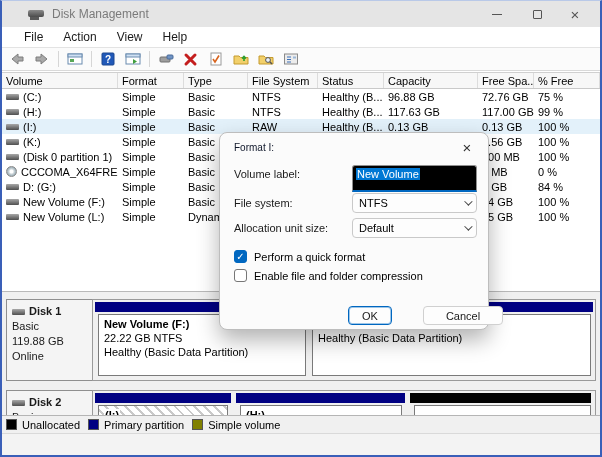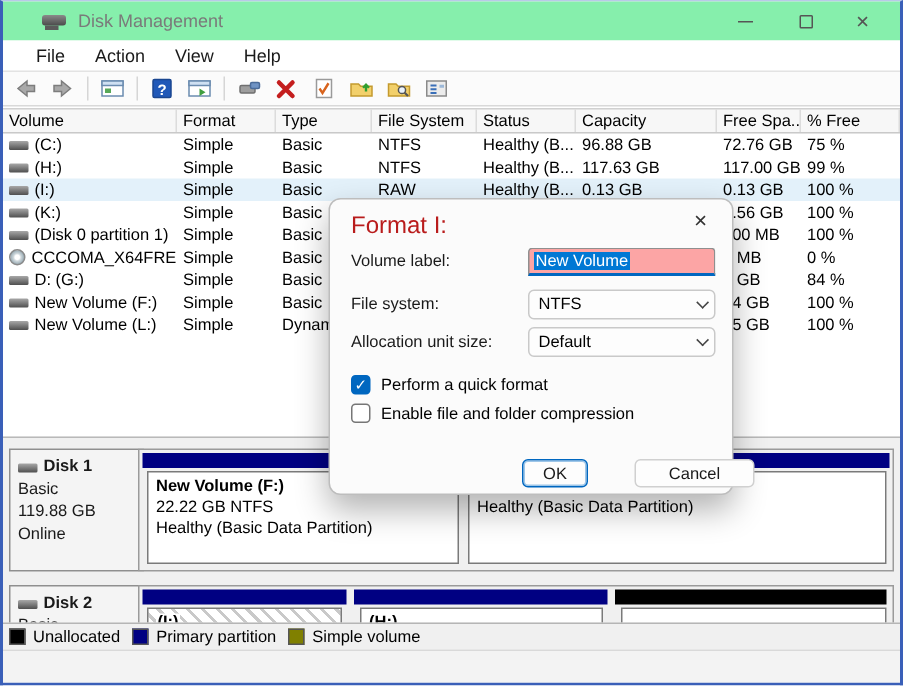--- a/index.html
+++ b/index.html
@@ -1,21 +1,21 @@
 <!DOCTYPE html>
 <html><head>
 <meta charset="utf-8">
 <style>
   * { margin:0; padding:0; box-sizing:border-box; }
   html,body { width:602px; height:457px; overflow:hidden; }
   body { font-family:"Liberation Sans", sans-serif; background:#fff; position:relative; }
   #win { position:absolute; inset:0; border:2px solid #3a5fb8; border-top:1px solid #b9c9e8; background:#fff; }
 
   
-  .titlebar { position:absolute; left:0; top:0; right:0; height:26px; background:#86efac; }
+  .titlebar { position:absolute; left:0; top:0; right:0; height:26px; background:#e5e5e5; }
   .title-icon { position:absolute; left:26px; top:8px; width:16px; height:12px; }
   .title-icon .drive { position:absolute; left:0; top:1px; width:16px; height:7px; background:linear-gradient(#8a8a8a,#4b4b4b); border-radius:2px; }
   .title-icon .tray { position:absolute; left:2px; top:8px; width:9px; height:3px; background:#5a5a5a; }
   .title-text { position:absolute; left:50px; top:6px; font-size:12px; color:#7a7a7a; }
   .winctl { position:absolute; top:0; height:26px; width:34px; display:flex; align-items:center; justify-content:center; color:#555; }
   .ctl-min { right:86px; } .ctl-max { right:46px; } .ctl-close { right:8px; font-size:15px; }
   .ctl-min i { display:block; width:10px; border-top:1px solid #555; }
   .ctl-max i { display:block; width:9px; height:9px; border:1px solid #555; border-radius:1px; }
 
   
@@ -50,24 +50,24 @@
   .part.hatched { background:repeating-linear-gradient(45deg,#fff 0 5px,#c9c9c9 5px 7px); }
 
   
   .legendbar { position:absolute; left:0; right:0; bottom:22px; height:18px; background:#f0f0f0; border-top:1px solid #b5b5b5; display:flex; align-items:center; gap:8px; padding-left:4px; font-size:11px; z-index:20; }
   .lg { display:flex; align-items:center; gap:5px; }
   .lg .sw { width:11px; height:11px; border:1px solid #555; }
   .statusstrip { position:absolute; left:0; right:0; bottom:0; height:22px; background:#f3f3f3; border-top:1px solid #d9d9d9; z-index:20; }
 
   
   .dialog { position:absolute; left:217px; top:131px; width:270px; height:198px; background:#fbfbfb; border:1px solid #bdbdbd; border-radius:8px; box-shadow:0 10px 22px rgba(0,0,0,.3); z-index:50; font-size:11px; }
-  .dlg-title { position:absolute; left:14px; top:9px; font-size:16px; color:#b91c1c; }
+  .dlg-title { position:absolute; left:14px; top:9px; font-size:10px; color:#0f172a; }
   .dlg-close { position:absolute; right:12px; top:6px; font-size:15px; color:#333; width:18px; text-align:center; }
   .dlg-label { position:absolute; left:14px; color:#1a1a1a; }
-  .dlg-input { position:absolute; left:132px; width:125px; height:19px; background:#fca5a5; border:1px solid #8f8f8f; border-bottom:2px solid #0067c0; border-radius:3px 3px 0 0; padding:2px 3px; }
+  .dlg-input { position:absolute; left:132px; width:125px; height:27px; background:#000000; border:1px solid #8f8f8f; border-bottom:2px solid #0067c0; border-radius:3px 3px 0 0; padding:2px 3px; }
   .sel-text { background:#0078d4; color:#fff; padding:0 1px; }
   .dlg-select { position:absolute; left:132px; width:125px; height:20px; background:#fdfdfd; border:1px solid #c9c9c9; border-radius:4px; padding:3px 6px; display:flex; align-items:center; justify-content:space-between; }
   .caret { width:6px; height:6px; border-right:1.4px solid #444; border-bottom:1.4px solid #444; transform:rotate(45deg) translateY(-2px); }
   .cbrow { position:absolute; left:14px; display:flex; align-items:center; gap:7px; }
   .cb { width:13px; height:13px; border:1px solid #767676; border-radius:3px; background:#fff; display:flex; align-items:center; justify-content:center; }
   .cb.checked { background:#0067c0; border-color:#0067c0; color:#fff; font-size:10px; }
   .dlg-btn { position:absolute; height:19px; background:#fdfdfd; border:1px solid #d0d0d0; border-radius:4px; font-size:11px; display:flex; align-items:center; justify-content:center; color:#1a1a1a; }
   .btn-ok { left:128px; top:173px; width:44px; border:1px solid #0067c0; box-shadow:0 0 0 1px #9ec6e8 inset; }
   .btn-cancel { left:203px; top:173px; width:80px; }
 </style>

